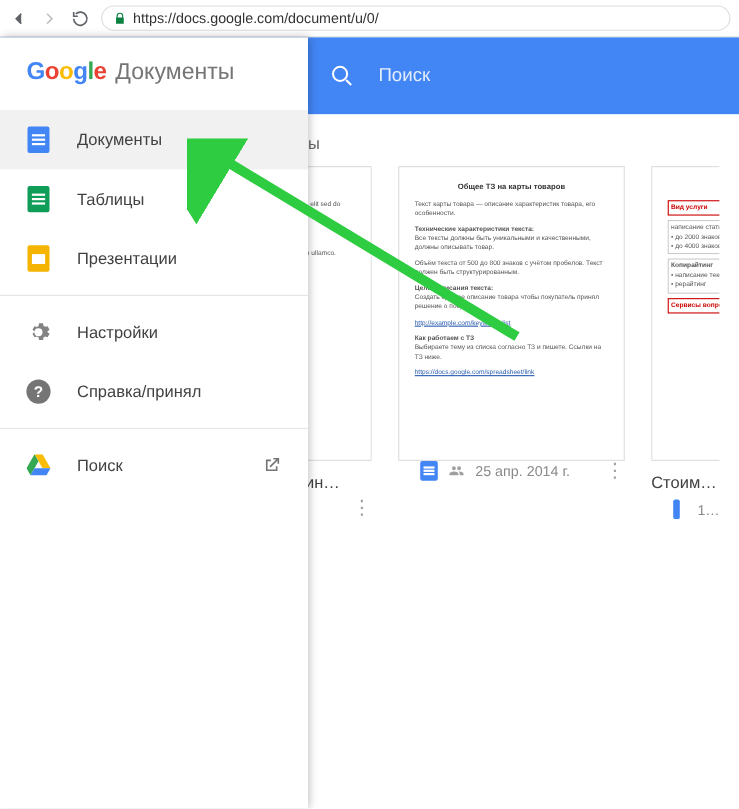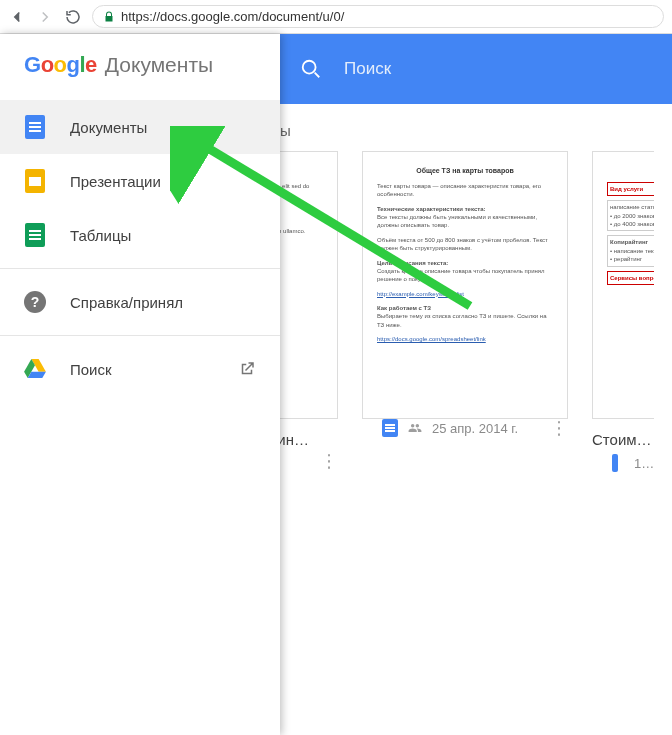--- a/index.html
+++ b/index.html
@@ -170,39 +170,47 @@
           <span class="doc-sq docs-c">
             <span></span>
             <span></span>
             <span></span>
           </span>
         </span>
       <span>Документы</span>
     </li>
     <li>
       <span class="mi-ico">
+          <span class="doc-sq sheets-c">
+            <span></span>
+            <span></span>
+            <span></span>
+          </span>
+        </span>
+      <span>Таблицы</span>
+    </li>
+    <li>
+      <span class="mi-ico">
           <span class="doc-sq slides-c">
             <span style="height:9px"></span>
           </span>
         </span>
       <span>Презентации</span>
     </li>
-    <li>
-      <span class="mi-ico">
-          <span class="doc-sq sheets-c">
-            <span></span>
-            <span></span>
-            <span></span>
-          </span>
-        </span>
-      <span>Таблицы</span>
-    </li>
   </ul>
   <div class="sep"></div>
   <ul class="menu">
+    <li>
+      <span class="mi-ico">
+          <svg class="gear" viewBox="0 0 24 24">
+            <path d="M12 8a4 4 0 1 0 0 8 4 4 0 0 0 0-8zm9 4l2 1.5-2 3.5-2.4-.8a7 7 0 0 1-1.7 1l-.4 2.5h-4l-.4-2.5a7 7 0 0 1-1.7-1L8 17l-2-3.5L8 12l-.1-1L6 9.5 8 6l2.4.8a7 7 0 0 1 1.7-1L12.5 3h4l.4 2.5a7 7 0 0 1 1.7 1L21 6l2 3.5L21 11v1z" opacity=".9"></path>
+          </svg>
+        </span>
+      <span>Настройки</span>
+    </li>
     <li>
       <span class="mi-ico">
           <span class="help">?</span>
         </span>
       <span>Справка/принял</span>
     </li>
   </ul>
   <div class="sep"></div>
   <ul class="menu">
     <li>

